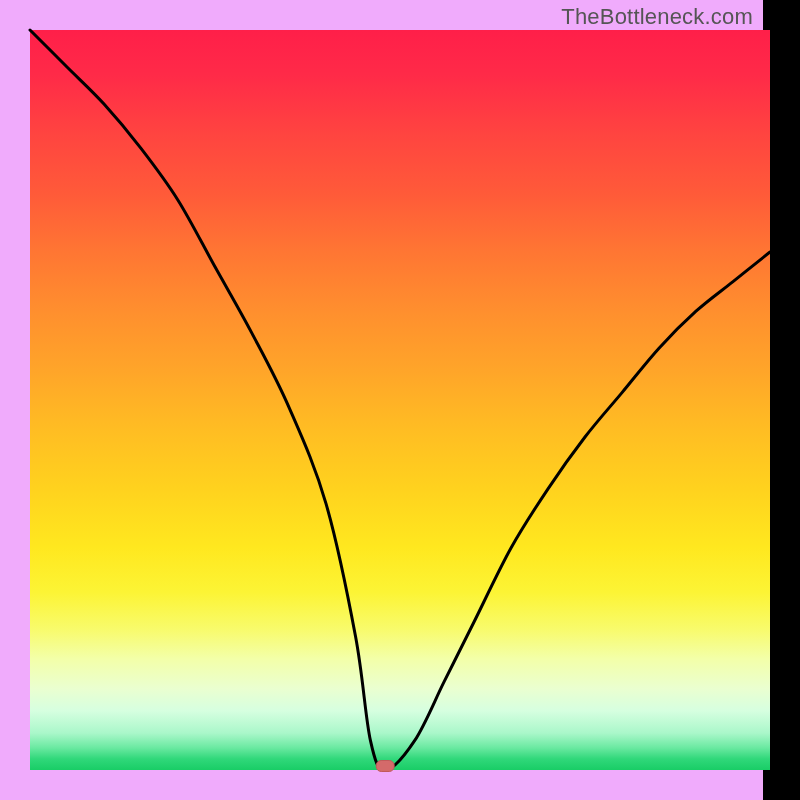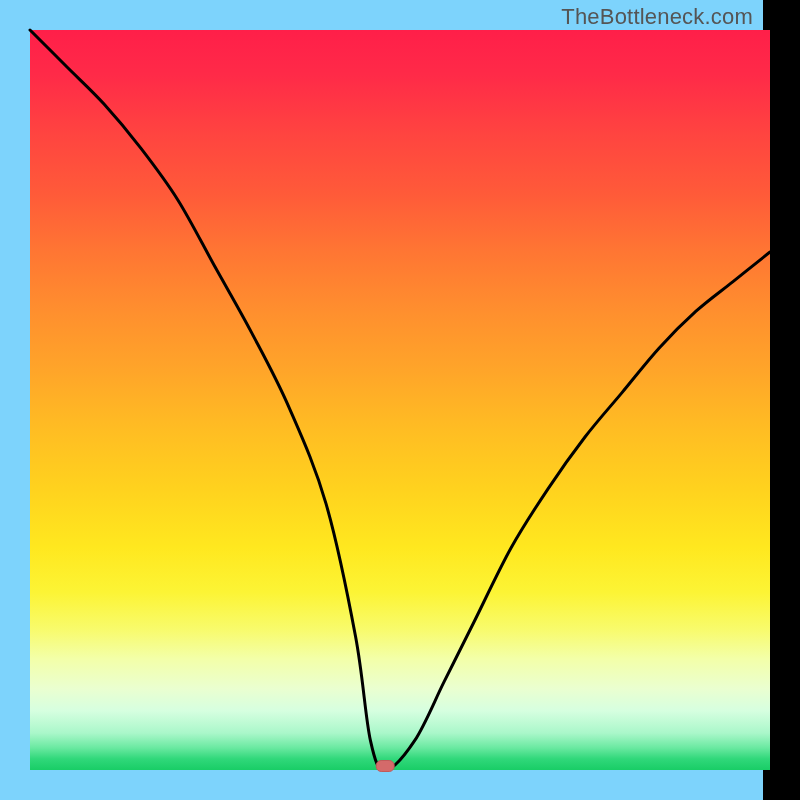--- a/index.html
+++ b/index.html
@@ -8,21 +8,21 @@
     width: 800px;
     height: 800px;
     background: #000;
     overflow: hidden;
     font-family: Arial, Helvetica, sans-serif;
   }
   .frame {
     position: relative;
     width: 763px;
     height: 800px;
-    background: #7dd3fc;
+    background: #f0abfc;
   }
   .watermark {
     position: absolute;
     top: 4px;
     right: 10px;
     color: #555;
     font-size: 22px;
     letter-spacing: 0.2px;
     z-index: 10;
     user-select: none;

